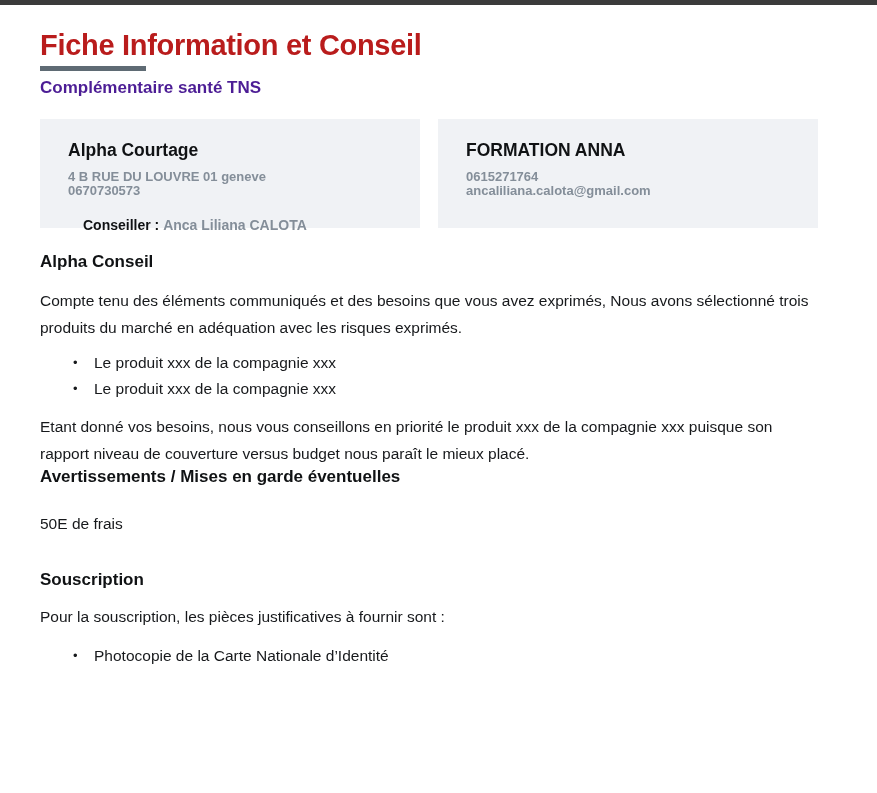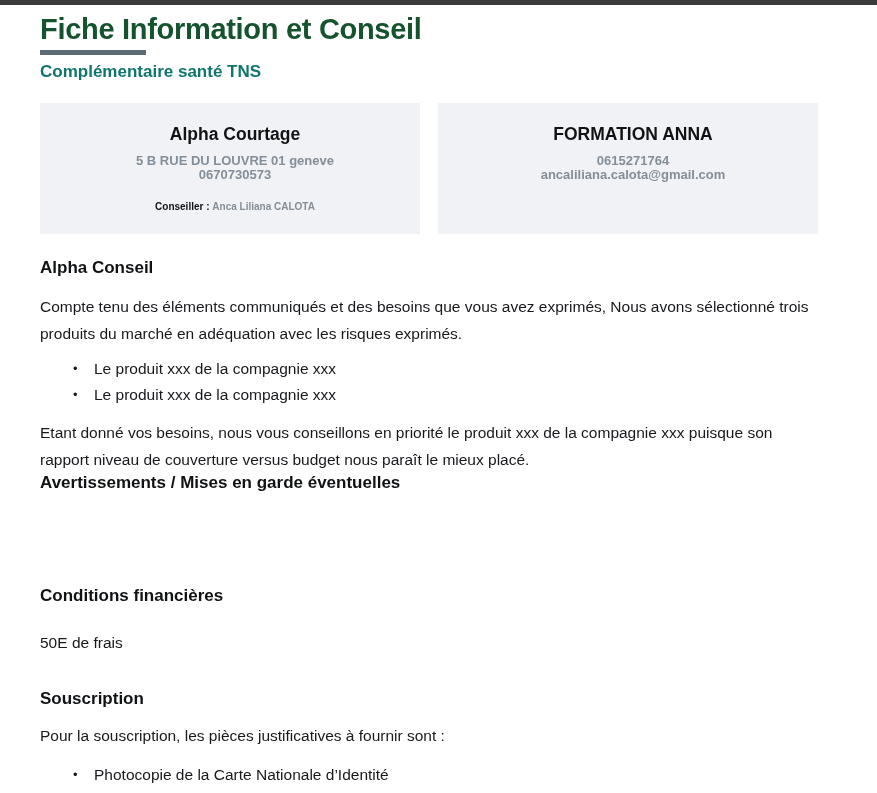--- a/index.html
+++ b/index.html
@@ -7,28 +7,28 @@
     --title-underline:#5f6b74;
     --card-bg:#f0f2f5;
     --muted-text:#848e99;
     --text:#17191c;
   }
   *{margin:0;padding:0;box-sizing:border-box;}
   html,body{width:877px;height:793px;overflow:hidden;background:#fff;}
   body{font-family:"Liberation Sans", sans-serif;color:var(--text);}
   .top-bar{width:877px;height:5px;background:var(--top-bar);}
   .page{padding:0 59px 0 40px;}
-  .doc-title{font-size:29px;font-weight:700;letter-spacing:-0.3px;color:#14532d;margin-top:9px;line-height:1.1;}
+  .doc-title{font-size:29px;font-weight:700;letter-spacing:-0.3px;color:#b91c1c;margin-top:25px;line-height:1.1;}
   .title-underline{width:106px;height:5px;background:var(--title-underline);margin-top:4px;}
-  .doc-subtitle{font-size:17px;font-weight:700;color:#0f766e;margin-top:7px;}
+  .doc-subtitle{font-size:17px;font-weight:700;color:#4c1d95;margin-top:7px;}
   .cards{display:flex;gap:18px;margin-top:21px;}
-  .card{flex:1;background:var(--card-bg);height:131px;padding:21px 18px 0 28px;text-align:center;}
+  .card{flex:1;background:var(--card-bg);height:109px;padding:21px 18px 0 28px;}
   .card-name{font-size:17.5px;font-weight:700;color:#101214;}
   .card-details{margin-top:9px;font-size:13px;font-weight:700;color:var(--muted-text);line-height:14.5px;}
-  .advisor-line{margin-top:18px;font-size:10px;}
+  .advisor-line{margin-top:18px;font-size:14px;margin-left:15px;}
   .advisor-label{font-weight:700;color:#101214;}
   .advisor-name{font-weight:700;color:var(--muted-text);}
   .section-heading{font-size:17px;font-weight:700;color:#101214;}
   .h-conseil{margin-top:24px;}
   .para{font-size:15.5px;line-height:27px;color:var(--text);}
   .p-intro{margin-top:15px;}
   .bullet-list{list-style:none;margin-top:9px;padding-left:33px;}
   .bullet-list li{display:flex;line-height:26px;font-size:15.5px;}
   .bullet-list .bullet{width:21px;flex:0 0 21px;font-size:13px;}
   .p-reco{margin-top:11px;}
@@ -49,21 +49,21 @@
 
   <h1 class="doc-title">Fiche Information et Conseil</h1>
   <div class="title-underline"></div>
   <h2 class="doc-subtitle">Complémentaire santé TNS</h2>
 
   <div class="cards">
 
     <div class="card">
       <div class="card-name">Alpha Courtage</div>
       <div class="card-details">
-        <div>5 B RUE DU LOUVRE 01 geneve</div>
+        <div>4 B RUE DU LOUVRE 01 geneve</div>
         <div>0670730573</div>
       </div>
       <div class="advisor-line">
         <span class="advisor-label">Conseiller :</span>
         <span class="advisor-name">Anca Liliana CALOTA</span>
       </div>
     </div>
 
     <div class="card">
       <div class="card-name">FORMATION ANNA</div>
@@ -86,21 +86,20 @@
     <li>
       <span class="bullet">•</span>
       <span>Le produit xxx de la compagnie xxx</span>
     </li>
   </ul>
 
   <p class="para p-reco">Etant donné vos besoins, nous vous conseillons en priorité le produit xxx de la compagnie xxx puisque son rapport niveau de couverture versus budget nous paraît le mieux placé.</p>
 
   <h3 class="section-heading h-avert">Avertissements / Mises en garde éventuelles</h3>
 
-  <h3 class="section-heading h-conditions">Conditions financières</h3>
   <p class="para p-fees">50E de frais</p>
 
   <h3 class="section-heading h-sousc">Souscription</h3>
   <p class="para p-sousc">Pour la souscription, les pièces justificatives à fournir sont :</p>
 
   <ul class="bullet-list docs-list">
     <li>
       <span class="bullet">•</span>
       <span>Photocopie de la Carte Nationale d’Identité</span>
     </li>

